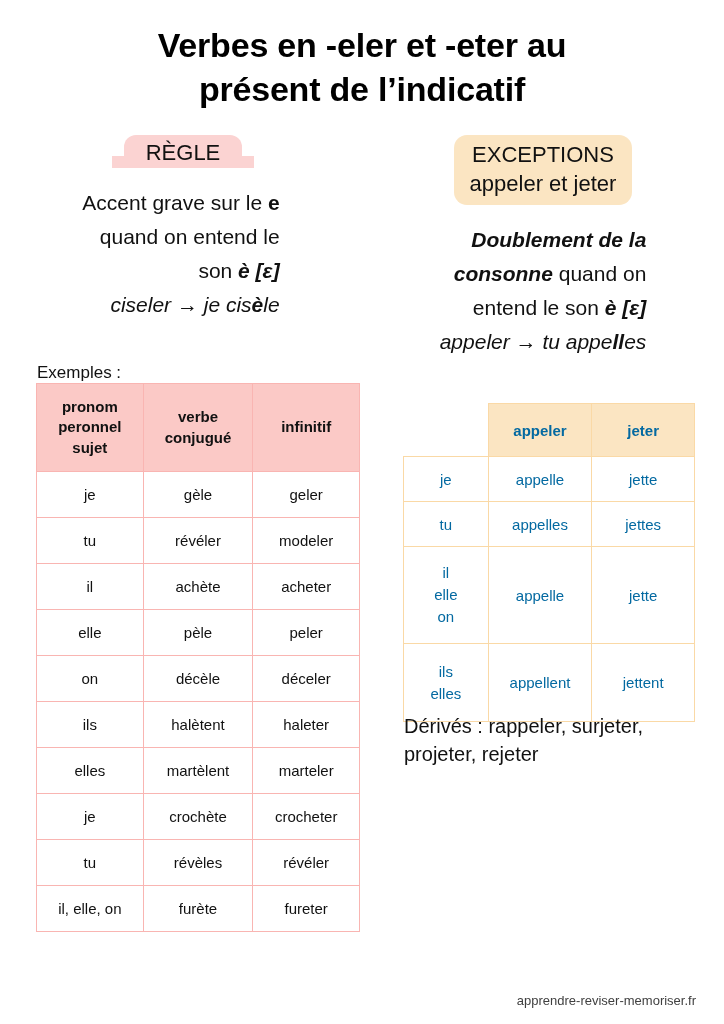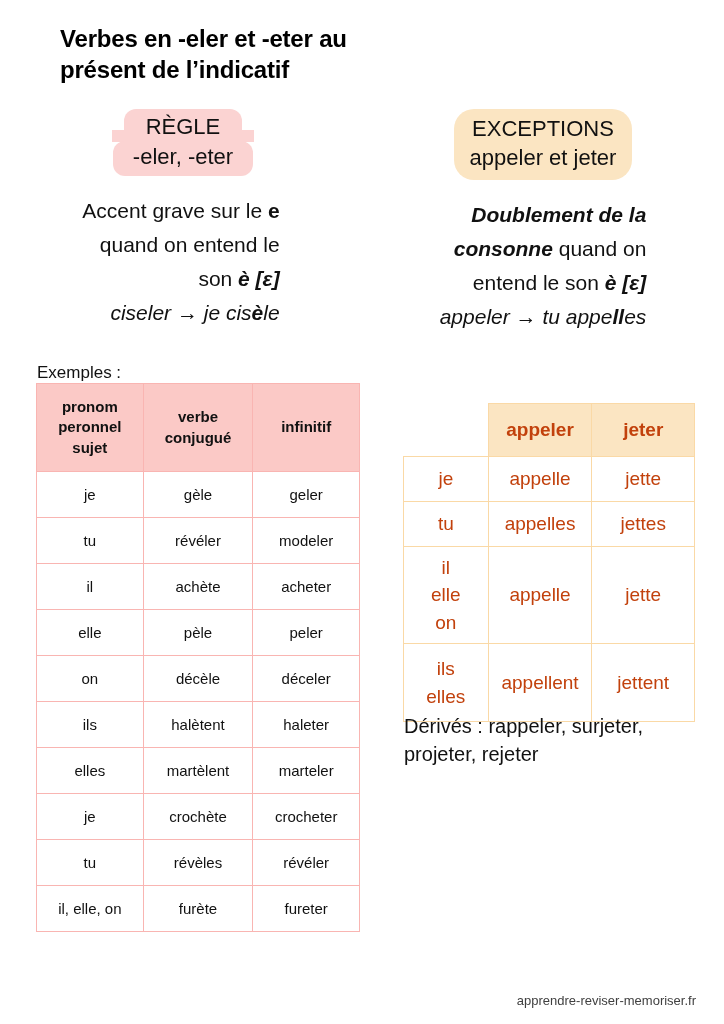--- a/index.html
+++ b/index.html
@@ -12,21 +12,22 @@
 
   body {
     font-family: "Liberation Sans", sans-serif;
     color: #111111;
     position: relative;
     overflow: hidden;
   }
 
   
   .title {
-    font-size: 24px;
+    text-align: center;
+    font-size: 34px;
     font-weight: bold;
     line-height: 1.28;
     letter-spacing: -0.2px;
     padding: 24px 60px 0 60px;
     color: #000;
   }
 
   
   .columns {
     display: flex;
@@ -39,20 +40,21 @@
     flex-direction: column;
     align-items: center;
   }
 
   
   .badge-pink {
     display: flex;
     flex-direction: column;
     align-items: center;
     margin-left: 4px;
+    gap: 31px;
   }
   .badge-pink .b-top {
     background: #fbd3d2;
     border-radius: 12px 12px 0 0;
     padding: 4px 22px 1px 22px;
     font-size: 22px;
     line-height: 1.26;
     position: relative;
     z-index: 2;
   }
@@ -73,21 +75,21 @@
     padding: 2px 20px 5px 20px;
     font-size: 22px;
     line-height: 1.26;
     position: relative;
     z-index: 3;
     margin-top: -1px;
   }
 
   .badge-orange {
     background: #fbe5c2;
-    border-radius: 20px;
+    border-radius: 13px;
     padding: 5px 16px 7px 16px;
     text-align: center;
     font-size: 22px;
     line-height: 1.32;
   }
 
   
   .rule-text {
     text-align: right;
     font-size: 21px;
@@ -139,24 +141,24 @@
 
   .tbl-right {
     position: absolute;
     left: 403px;
     top: 403px;
     width: 292px;
   }
   .tbl-right td, .tbl-right th {
     border: 1.5px solid #fad9a6;
     text-align: center;
-    font-size: 19px;
+    font-size: 15px;
     font-weight: normal;
     padding: 6px 4px;
-    color: #c2410c;
+    color: #0369a1;
   }
   .tbl-right thead th {
     background: #fbe5c2;
     font-weight: bold;
     height: 53px;
   }
   .tbl-right thead th.blank { background: #ffffff; border-top-color:#ffffff; border-left-color:#ffffff;}
   .tbl-right col.r1 { width: 85px; }
   .tbl-right col.r2 { width: 104px; }
   .tbl-right col.r3 { width: 103px; }
@@ -191,21 +193,20 @@
 <div class="title">
   <div>Verbes en -eler et -eter au</div>
   <div>présent de l’indicatif</div>
 </div>
 
 <div class="columns">
 
   <div class="col">
     <div class="badge-pink">
       <div class="b-top">RÈGLE</div>
-      <div class="b-bot">-eler, -eter</div>
     </div>
     <div class="rule-text">
       <span>Accent grave sur le </span><span class="b">e</span><br>
       <span>quand on entend le</span><br>
       <span>son </span><span class="bi">è [ɛ]</span>
       <span class="ex"><span>ciseler → je cis</span><span class="b">è</span><span>le</span></span>
     </div>
   </div>
 
   <div class="col">

